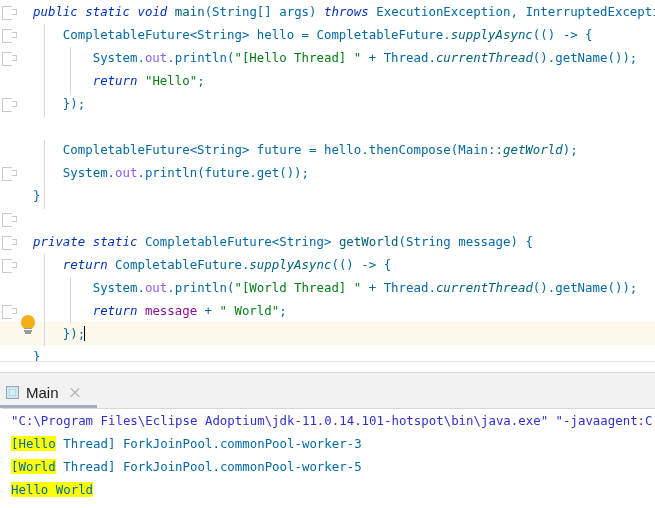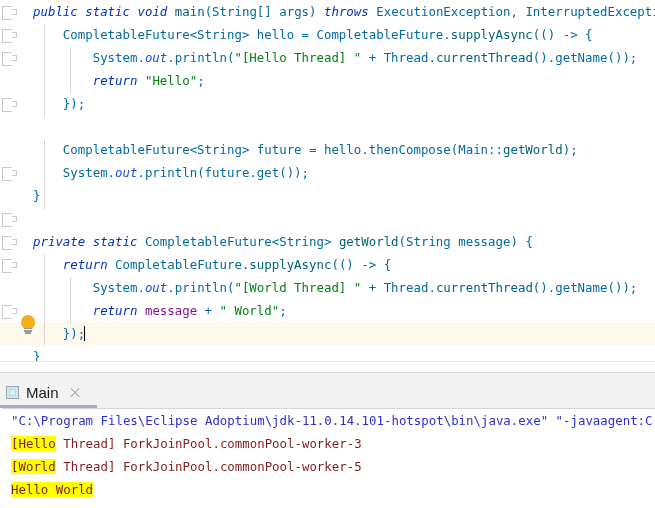--- a/index.html
+++ b/index.html
@@ -89,24 +89,24 @@
   
   .guide {
     position: absolute;
     width: 1px;
     background: #d8d8d8;
   }
 
   
   .kw      { color: #0033b3; font-style: italic; }
   .str     { color: #067d17; }
-  .fld     { color: #1d4ed8; font-style: italic; }
+  .fld     { color: #8b5cf6; }
   .param   { color: #871094; }
   .meth    { color: #00627a; }
-  .methi   { color: #00627a; }
+  .methi   { color: #00627a; font-style: italic; }
   .plain   { color: #0369a1; }
 
   
   .caret {
     display: inline-block;
     width: 1px;
     height: 15px;
     background: #000;
     vertical-align: -3px;
     margin-left: -1px;
@@ -262,21 +262,21 @@
     font-size: 12.4px;
     line-height: 23px;
     white-space: pre;
   }
   .cline {
     height: 23px;
     padding-left: 11px;
     white-space: pre;
   }
   .c-cmd { color: #2f2fd0; }
-  .c-out { color: #7f1d1d; }
+  .c-out { color: #0369a1; }
   .hl { background: #ffff00; }
 
   
   .console-edge {
     position: absolute;
     left: 0;
     top: 31px;
     width: 2px;
     height: 100px;
     background: #ffffff;

